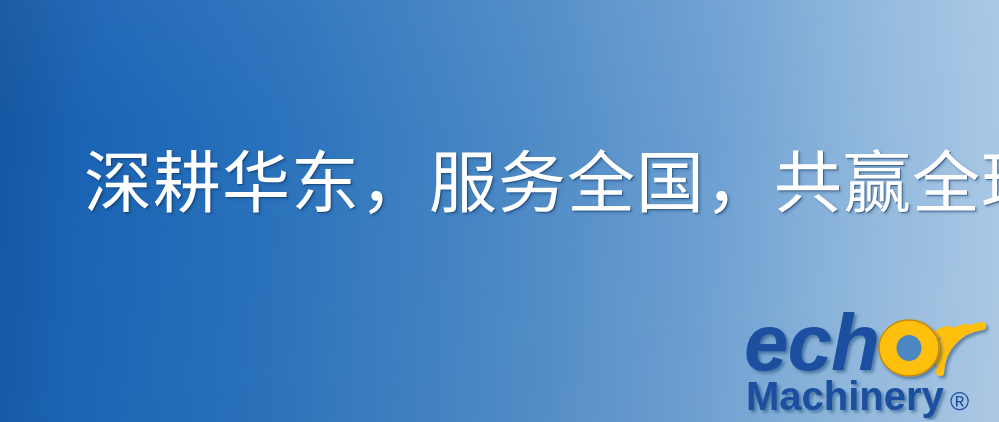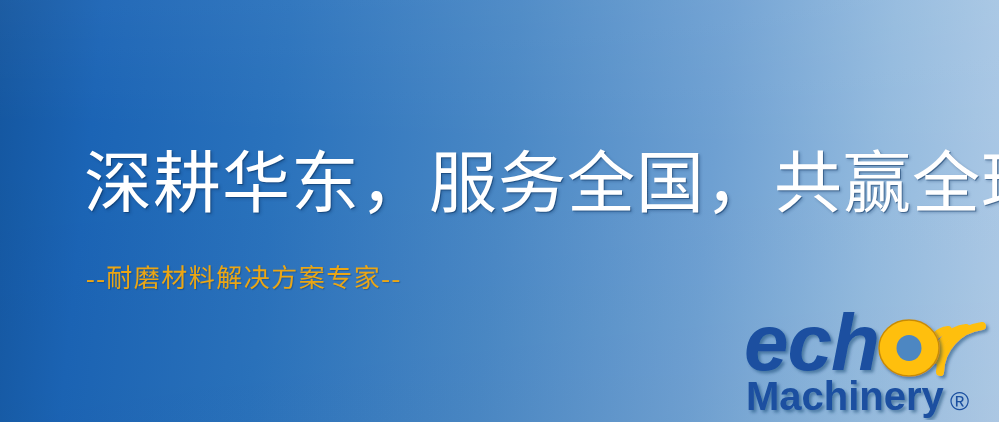--- a/index.html
+++ b/index.html
@@ -81,21 +81,20 @@
 </style>
 </head>
 <body>
 
 <div id="banner">
 
   <div id="sheen"></div>
 
   <div id="headline">深耕华东，服务全国，共赢全球</div>
 
-  <div id="subtitle">--耐磨材料解决方案专家--</div>
 
   <div id="logo">
     <svg width="252" height="128" viewBox="0 0 252 128" xmlns="http://www.w3.org/2000/svg">
       <defs>
         <filter id="logoShadow" x="-30%" y="-30%" width="170%" height="170%">
           <feDropShadow dx="2.5" dy="2.5" stdDeviation="1.6" flood-color="#0d3563" flood-opacity="0.45"></feDropShadow>
         </filter>
       </defs>
 
       <g filter="url(#logoShadow)" fill="none" stroke="#ffbf10" stroke-linecap="round">

